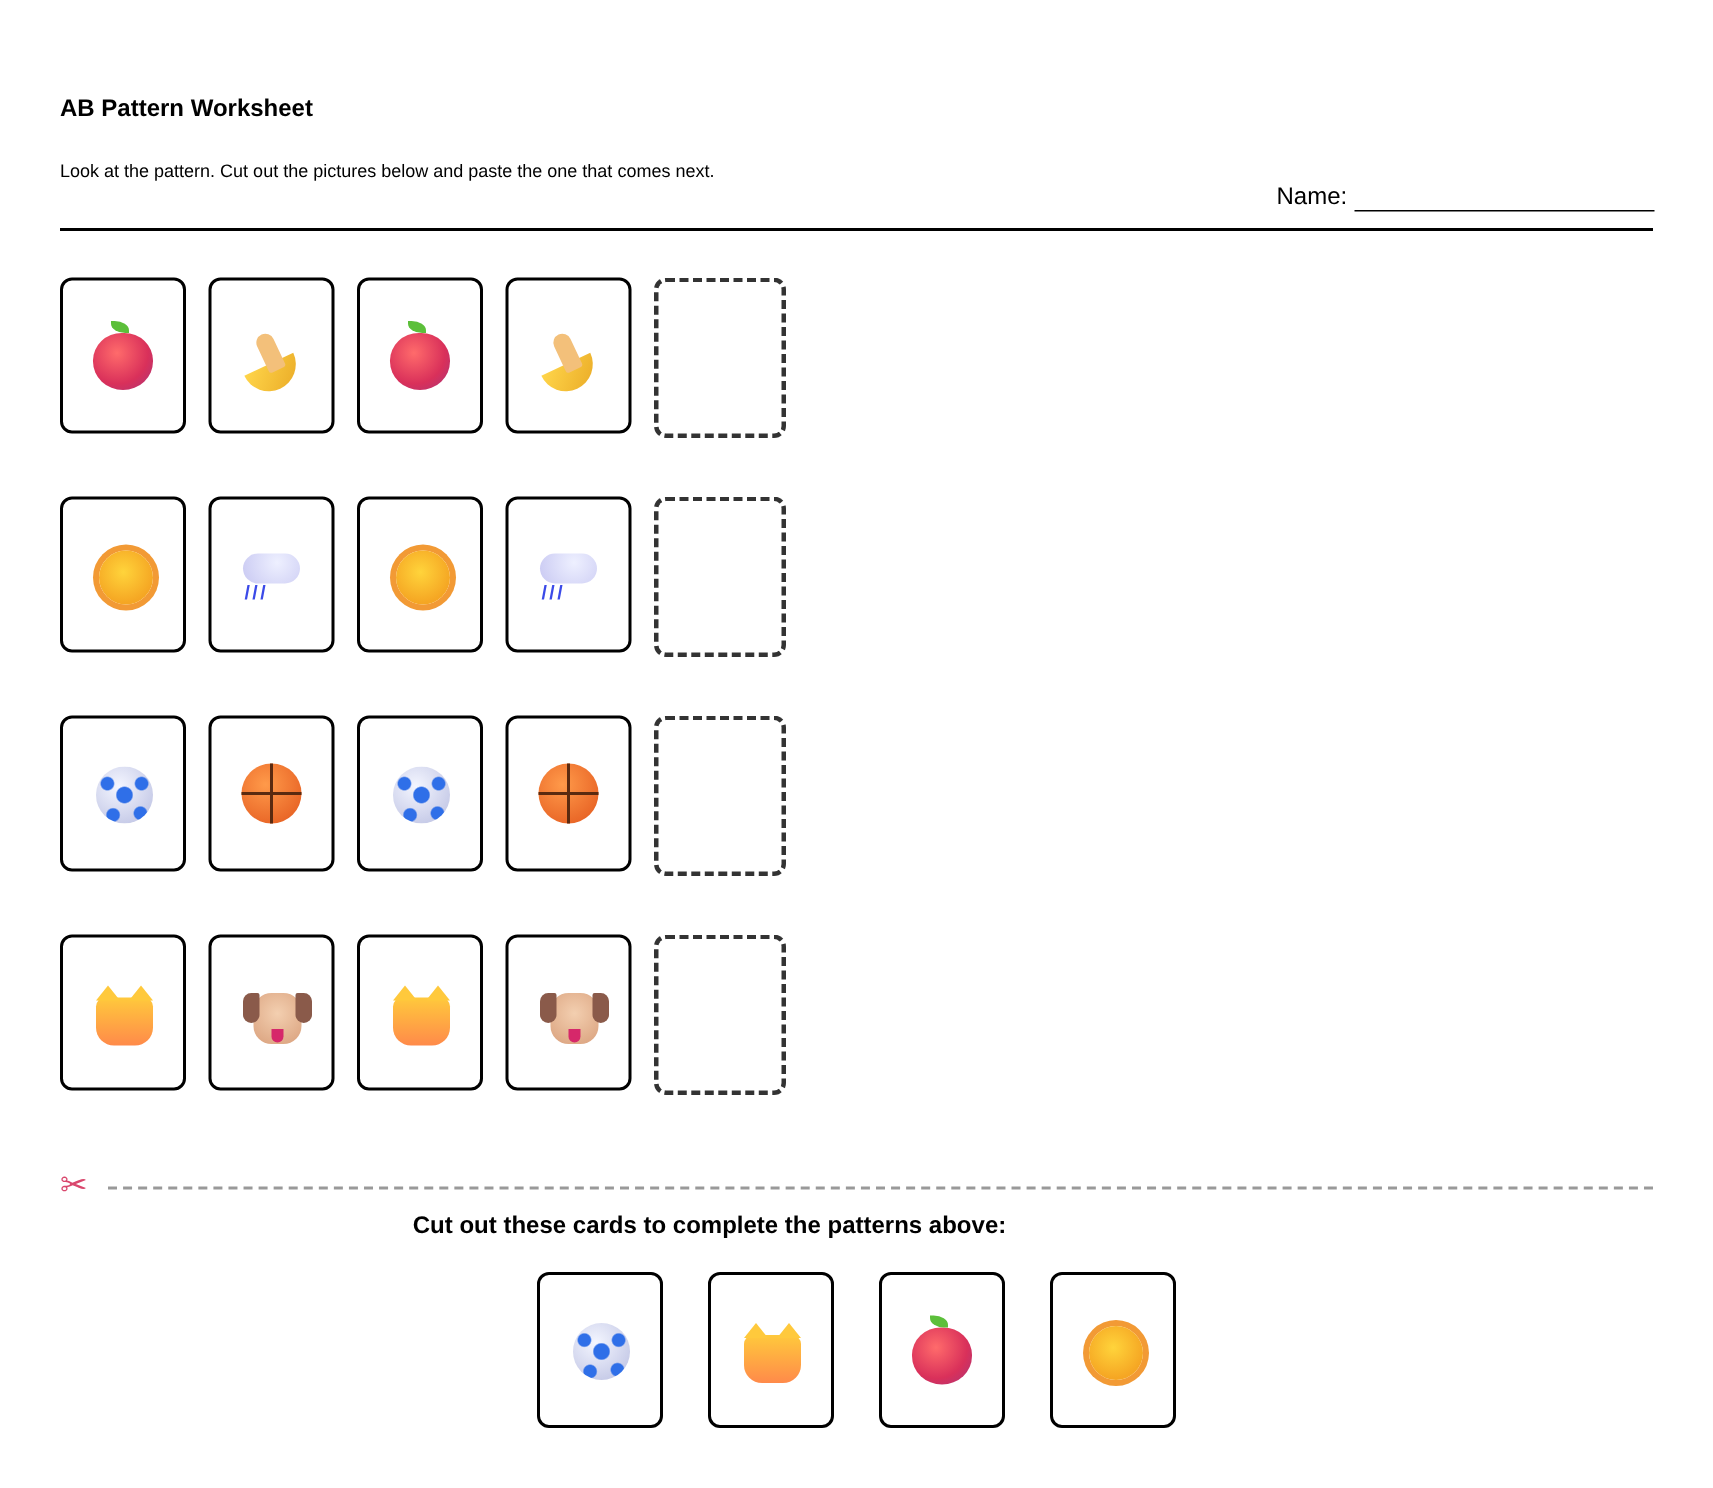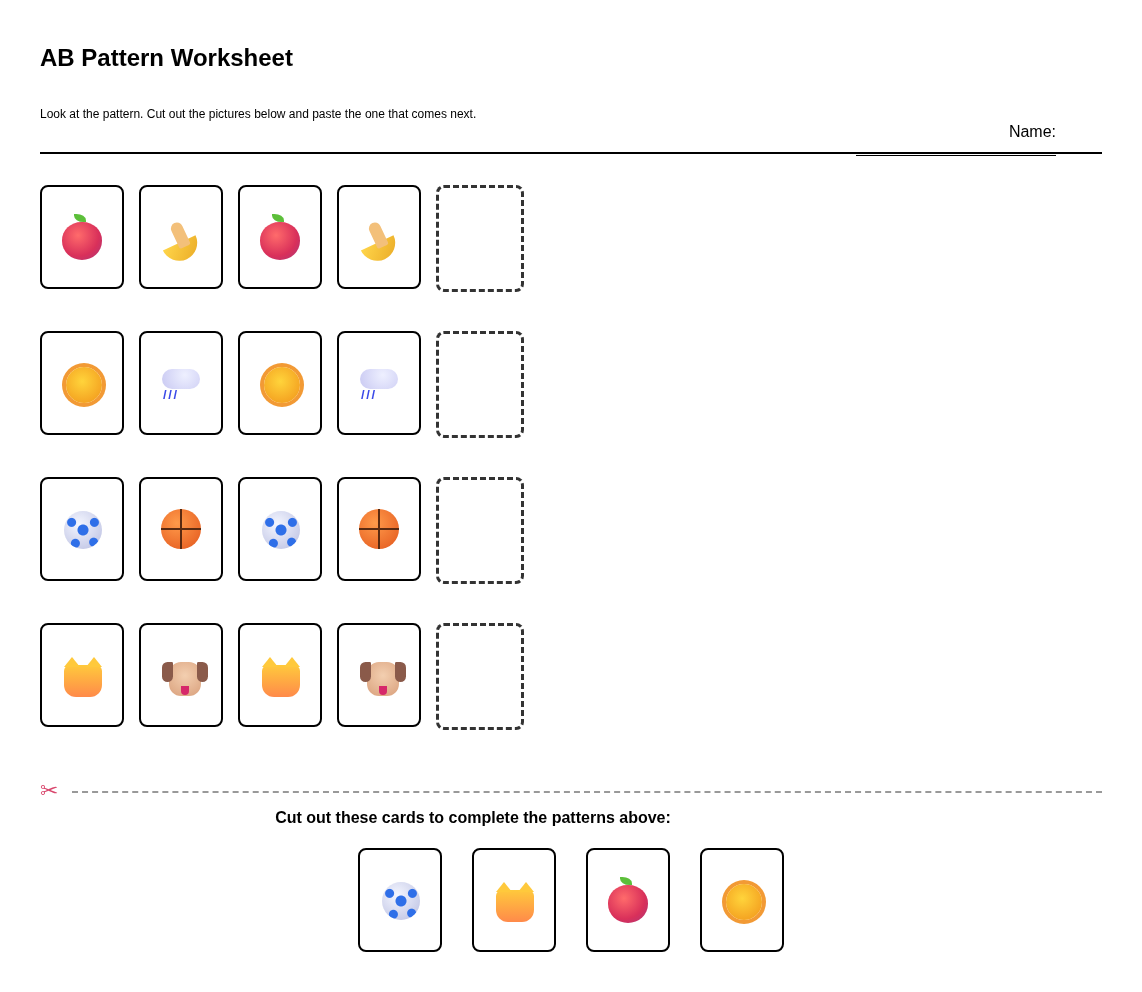--- a/index.html
+++ b/index.html
@@ -1,19 +1,19 @@
 <!DOCTYPE html>
 <html><head>
 <meta charset="utf-8">
 <style>
   html, body { margin:0; padding:0; background:#fff; }
   body { width:1142px; height:992px; position:relative; font-family:"Liberation Sans", sans-serif; color:#000; overflow:hidden; }
-  .title { position:absolute; left:40px; top:44px; font-size:24px; font-weight:bold; margin:0; }
+  .title { position:absolute; left:40px; top:64px; font-size:16px; font-weight:bold; margin:0; }
   .instructions { position:absolute; left:40px; top:107px; font-size:12px; }
-  .name-wrap { position:absolute; left:851px; top:123px; font-size:16px; display:flex; align-items:flex-end;flex-direction:column; }
+  .name-wrap { position:absolute; left:851px; top:123px; font-size:16px; display:flex; align-items:flex-end; }
   .name-line { display:inline-block; width:200px; border-bottom:1px solid #000; margin-left:5px; height:14px; }
   .rule { position:absolute; left:40px; top:152px; width:1062px; height:0; border-top:2px solid #000; }
   .row { position:absolute; left:40px; display:flex; gap:15px; }
   .card { width:80px; height:100px; border:2px solid #000; border-radius:8px; display:flex; align-items:center; justify-content:center; background:#fff; }
   .card.blank { width:82px; height:101px; border:3px dashed #333; border-radius:8px; }
   .cutline { position:absolute; left:40px; top:778px; width:1062px; display:flex; align-items:center; }
   .scissors { font-size:22px; color:#d9476d; width:26px; font-family:"DejaVu Sans", sans-serif; }
   .dash { flex:1; border-top:2px dashed #999; margin-left:6px; margin-top:2px; }
   .cut-label { position:absolute; left:0; width:946px; top:809px; text-align:center; font-size:16px; font-weight:bold; }
   .cut-row { position:absolute; left:358px; top:848px; display:flex; gap:30px; }

